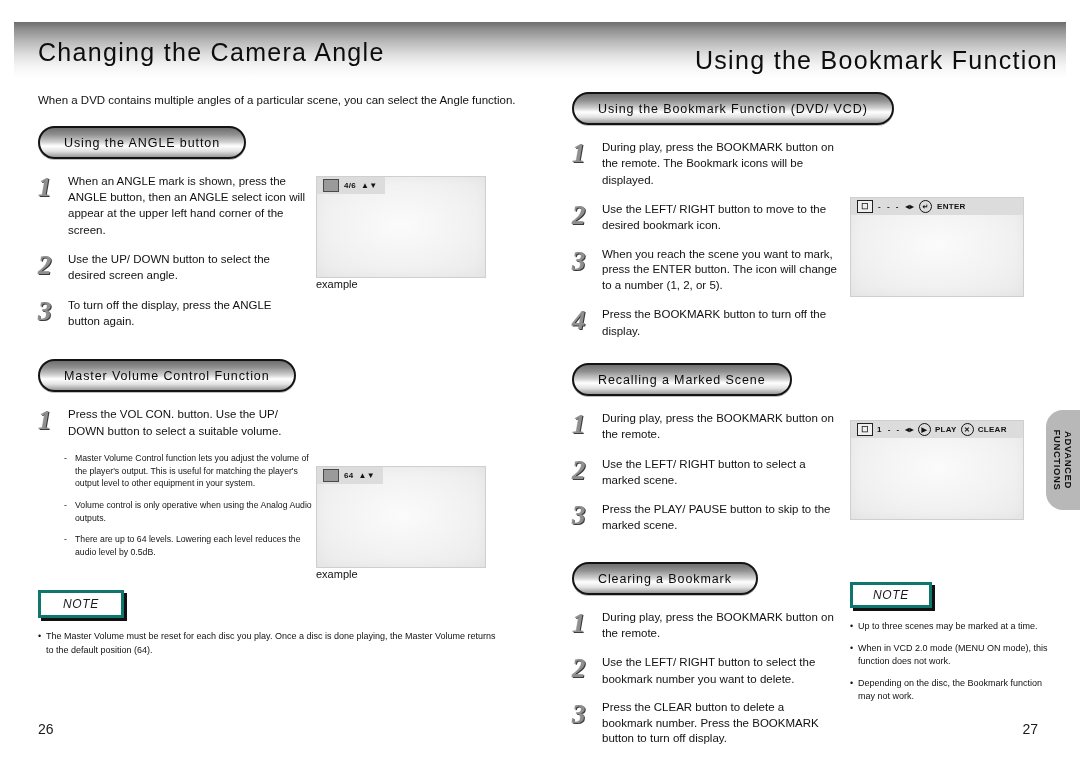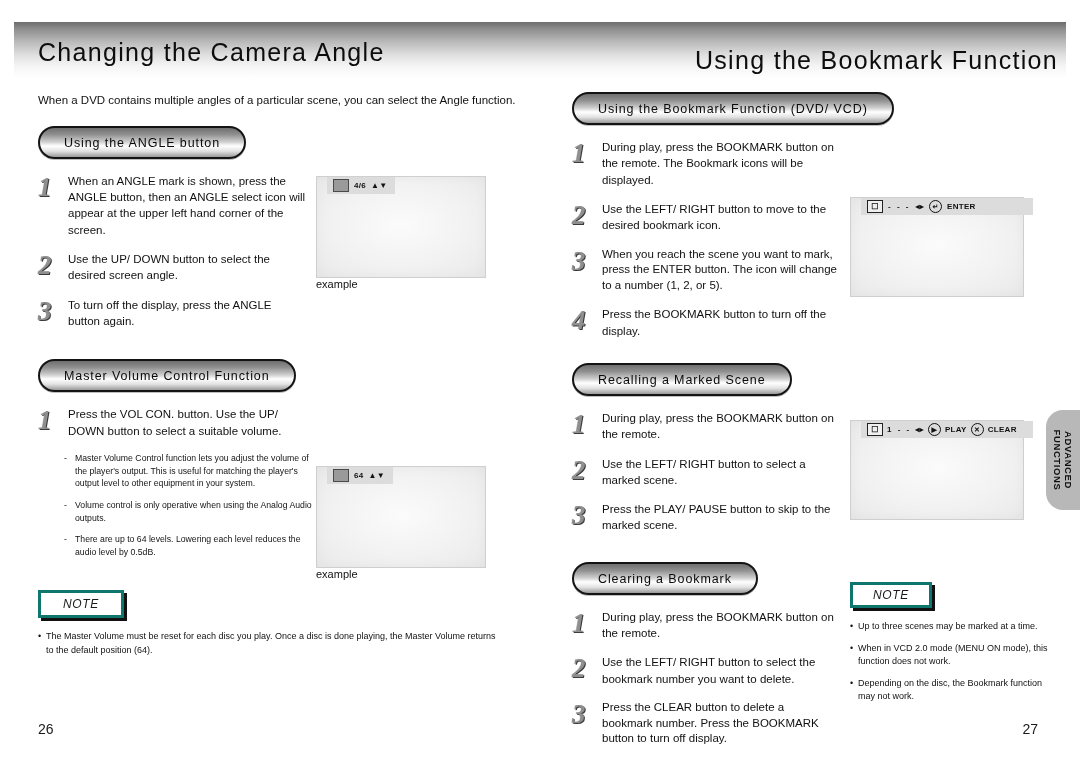--- a/index.html
+++ b/index.html
@@ -157,21 +157,21 @@
     height: 100px;
     border: 1px solid #cfcfcf;
     background:
       radial-gradient(ellipse at 50% 48%, #fbfbfb 0%, #f2f2f2 55%, #e9e9e9 100%);
     position: relative;
     box-shadow: inset 0 0 14px rgba(0,0,0,.035);
   }
   .tv.wide { width: 172px; height: 98px; }
   .osd {
     position: absolute;
-    left: 10px; top: 0;
+    left: 0; top: 0;
     height: 17px;
     background: #dcdcdc;
     display: flex;
     align-items: center;
     gap: 5px;
     padding: 0 8px 0 6px;
     font-size: 8px;
     font-weight: bold;
     color: #111;
     letter-spacing: .3px;

